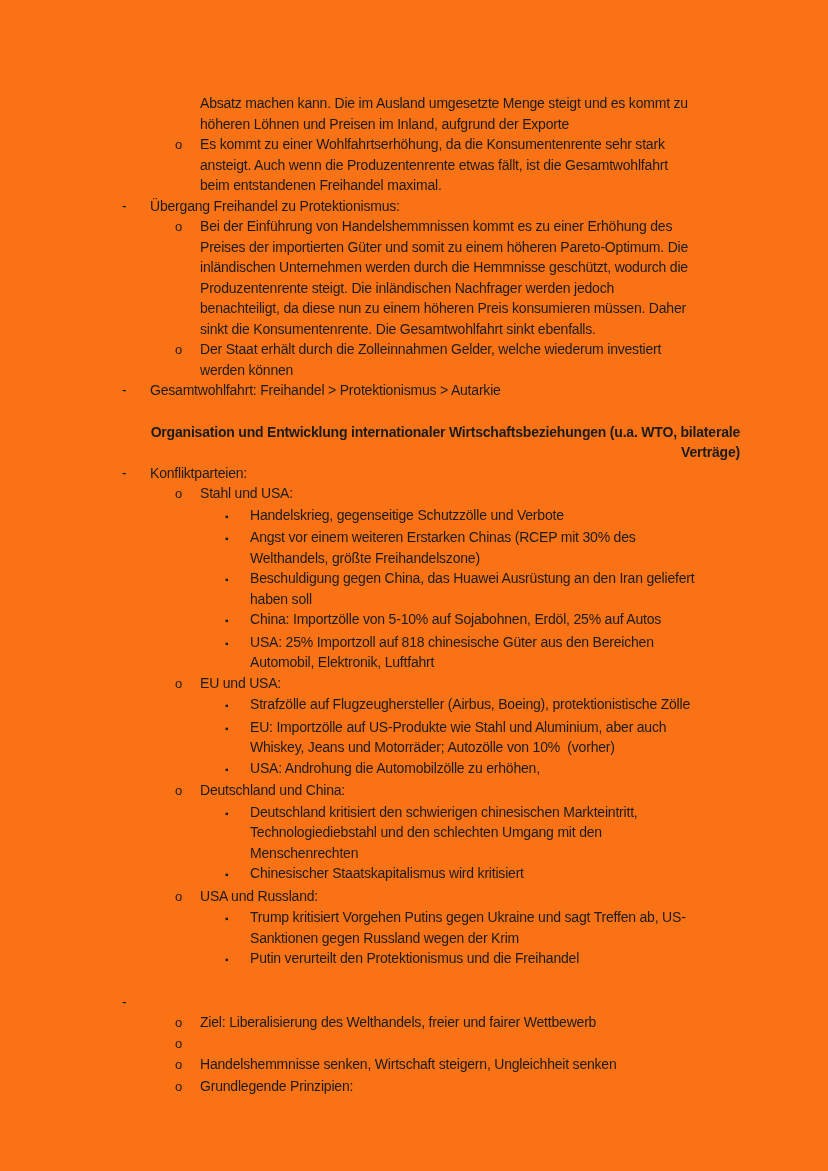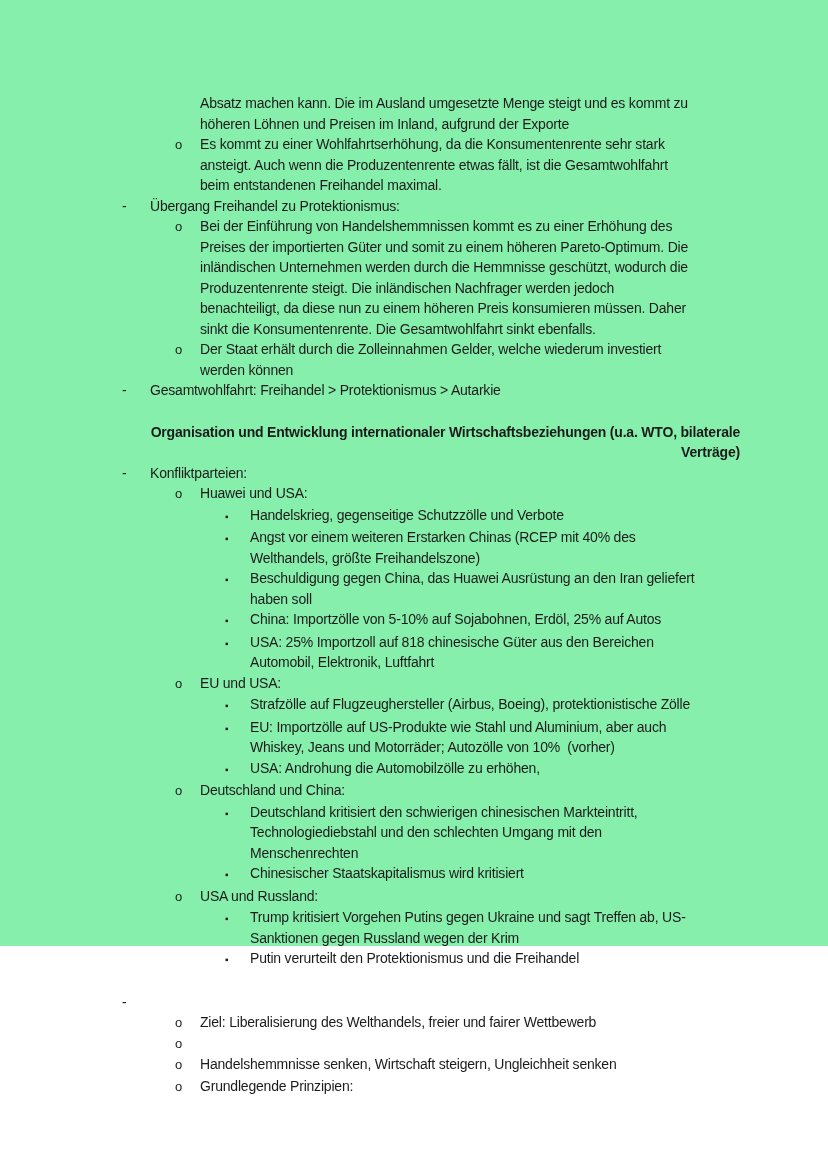--- a/index.html
+++ b/index.html
@@ -11,23 +11,23 @@
   body {
     width: 828px;
     height: 1171px;
     font-family: "Liberation Sans", sans-serif;
     color: #1b1b1b;
     overflow: hidden;
   }
   .page {
     box-sizing: border-box;
     width: 828px;
-    height: 946px;
+    height: 1171px;
     padding: 93px 88px 30px 99px;
-    background: #86efac;
+    background: #f97316;
   }
   .li {
     display: flex;
     align-items: baseline;
     font-size: 14px;
     line-height: 20.5px;
     letter-spacing: -0.2px;
   }
   .lvl1 { padding-left: 23px; }
   .lvl2 { padding-left: 76px; }
@@ -91,29 +91,29 @@
 
   <div class="heading">Organisation und Entwicklung internationaler Wirtschaftsbeziehungen (u.a. WTO, bilaterale
 Verträge)</div>
 
   <div class="li lvl1">
       <span class="bullet">-</span>
       <span class="txt">Konfliktparteien:</span>
     </div>
   <div class="li lvl2">
       <span class="bullet">o</span>
-      <span class="txt">Huawei und USA:</span>
+      <span class="txt">Stahl und USA:</span>
     </div>
   <div class="li lvl3">
       <span class="bullet">▪</span>
       <span class="txt">Handelskrieg, gegenseitige Schutzzölle und Verbote</span>
     </div>
   <div class="li lvl3">
       <span class="bullet">▪</span>
-      <span class="txt">Angst vor einem weiteren Erstarken Chinas (RCEP mit 40% des
+      <span class="txt">Angst vor einem weiteren Erstarken Chinas (RCEP mit 30% des
 Welthandels, größte Freihandelszone)</span>
     </div>
   <div class="li lvl3">
       <span class="bullet">▪</span>
       <span class="txt">Beschuldigung gegen China, das Huawei Ausrüstung an den Iran geliefert
 haben soll</span>
     </div>
   <div class="li lvl3">
       <span class="bullet">▪</span>
       <span class="txt">China: Importzölle von 5-10% auf Sojabohnen, Erdöl, 25% auf Autos</span>

